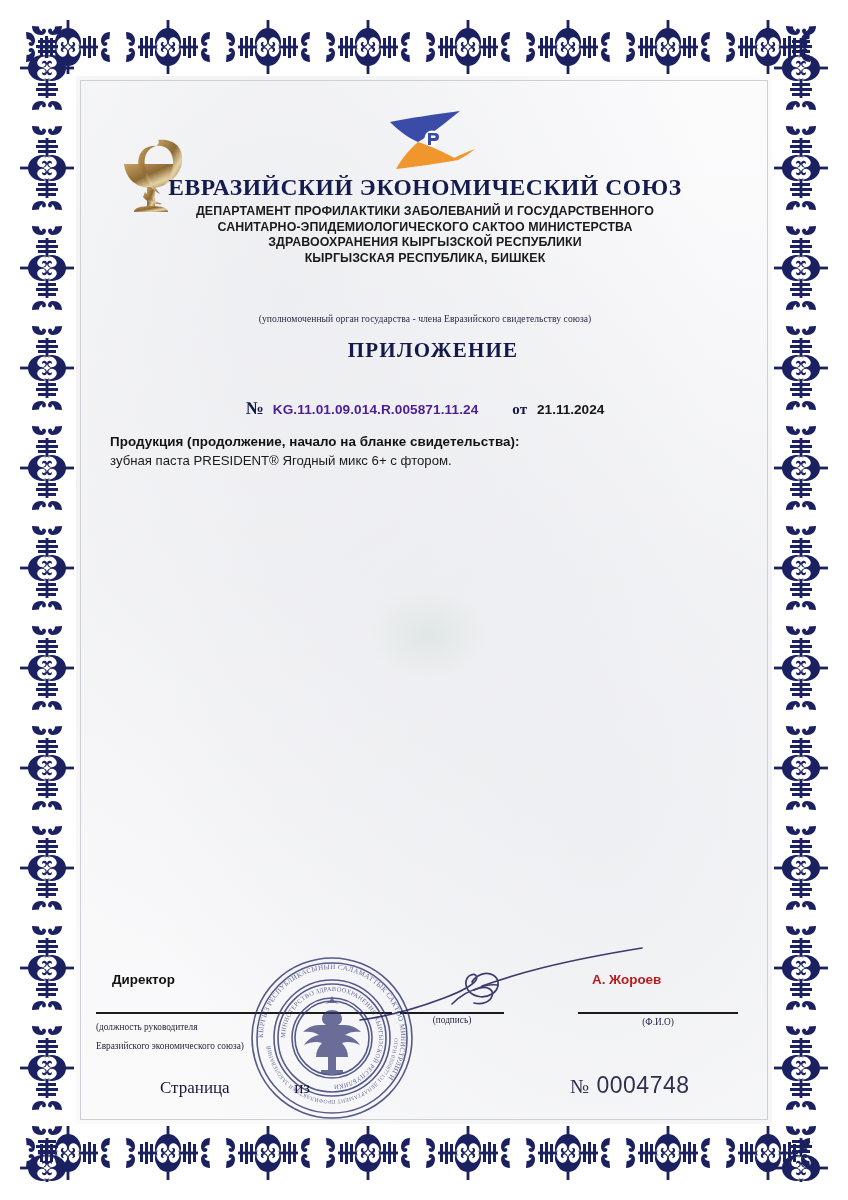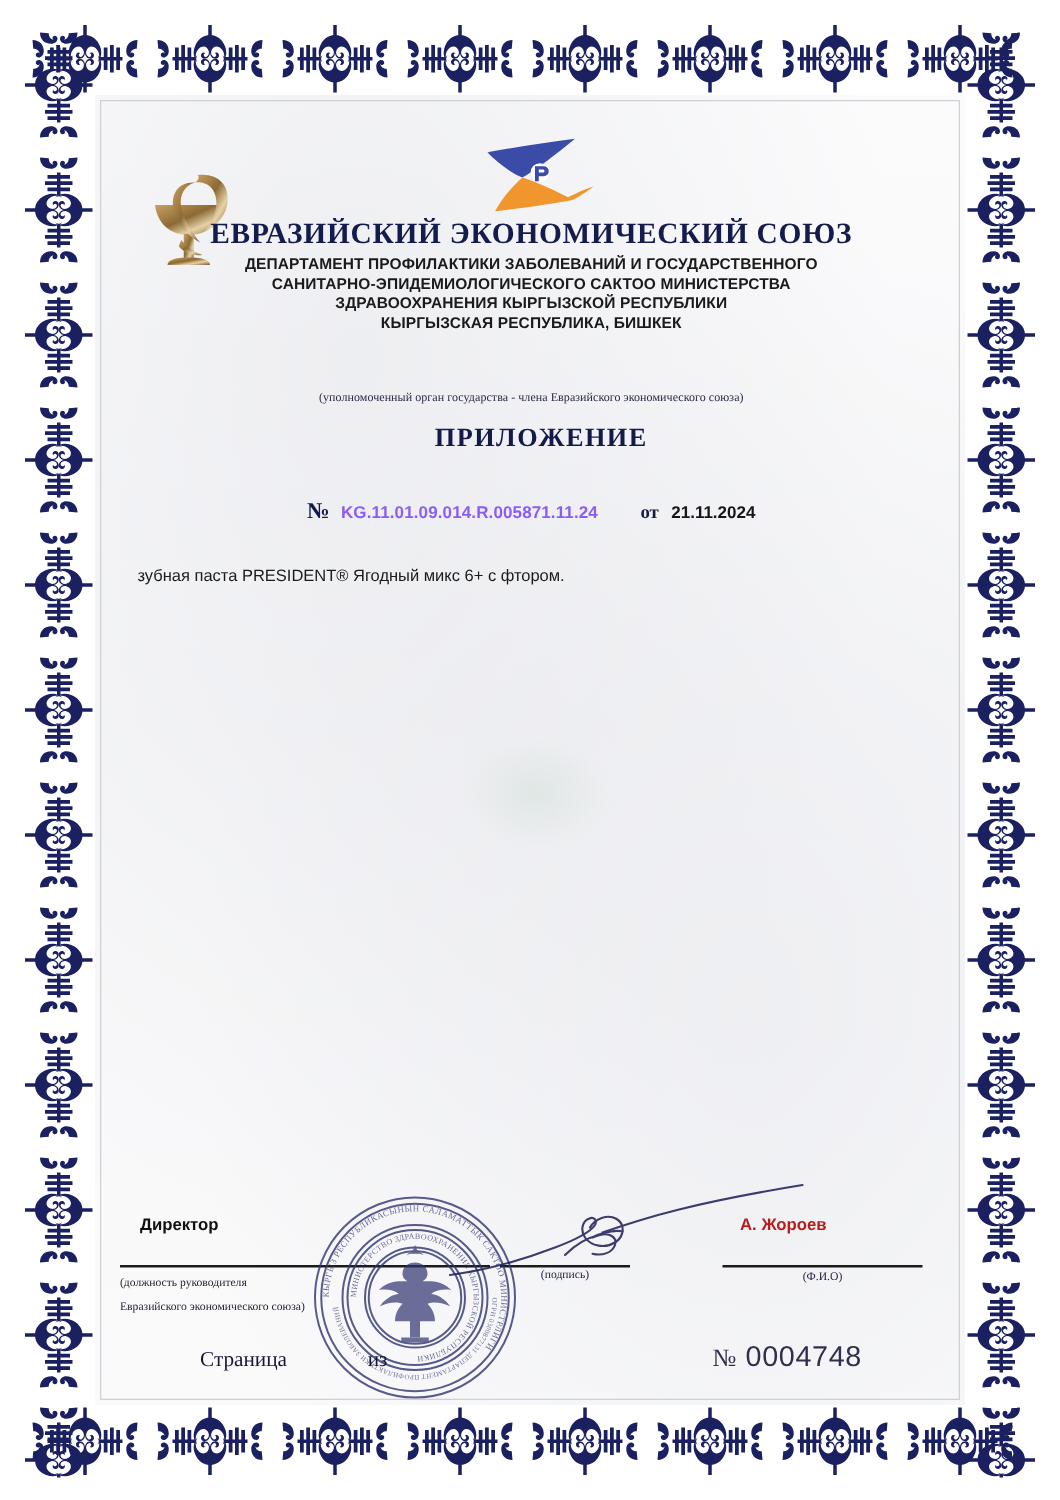--- a/index.html
+++ b/index.html
@@ -158,21 +158,21 @@
   .numero {
     font-family: "Liberation Serif", serif;
     font-weight: bold;
     font-size: 18px;
     color: #131a4a;
     margin-right: 9px;
   }
   .reg-number {
     font-size: 13.6px;
     font-weight: bold;
-    color: #8b5cf6;
+    color: #4c1d95;
     letter-spacing: 0.1px;
   }
   .ot-label {
     font-family: "Liberation Serif", serif;
     font-weight: bold;
     font-size: 15px;
     color: #131a4a;
     margin-left: 34px;
     margin-right: 10px;
   }
@@ -460,31 +460,32 @@
 
     <div class="org-title">ЕВРАЗИЙСКИЙ ЭКОНОМИЧЕСКИЙ  СОЮЗ</div>
 
     <div class="org-sub">
       <div>ДЕПАРТАМЕНТ ПРОФИЛАКТИКИ ЗАБОЛЕВАНИЙ И ГОСУДАРСТВЕННОГО</div>
       <div>САНИТАРНО-ЭПИДЕМИОЛОГИЧЕСКОГО САКТОО МИНИСТЕРСТВА</div>
       <div>ЗДРАВООХРАНЕНИЯ КЫРГЫЗСКОЙ РЕСПУБЛИКИ</div>
       <div>КЫРГЫЗСКАЯ РЕСПУБЛИКА, БИШКЕК</div>
     </div>
 
-    <div class="authority-note">(уполномоченный орган государства - члена Евразийского экономического союза)</div>
+    <div class="authority-note">(уполномоченный орган государства - члена Евразийского свидетельству союза)</div>
 
     <div class="doc-title">ПРИЛОЖЕНИЕ</div>
 
     <div class="num-row">
       <span class="numero">№</span>
       <span class="reg-number">KG.11.01.09.014.R.005871.11.24</span>
       <span class="ot-label">от</span>
       <span class="reg-date">21.11.2024</span>
     </div>
 
+    <div class="product-label">Продукция (продолжение, начало на бланке свидетельства):</div>
     <div class="product-value">зубная паста PRESIDENT® Ягодный микс 6+ с фтором.</div>
 
     <div class="sig-role">Директор</div>
     <div class="sig-line-left"></div>
     <div class="sig-caption-left">
       <div>(должность руководителя</div>
       <div>Евразийского экономического союза)</div>
     </div>
 
     <div class="sig-line-mid"></div>

